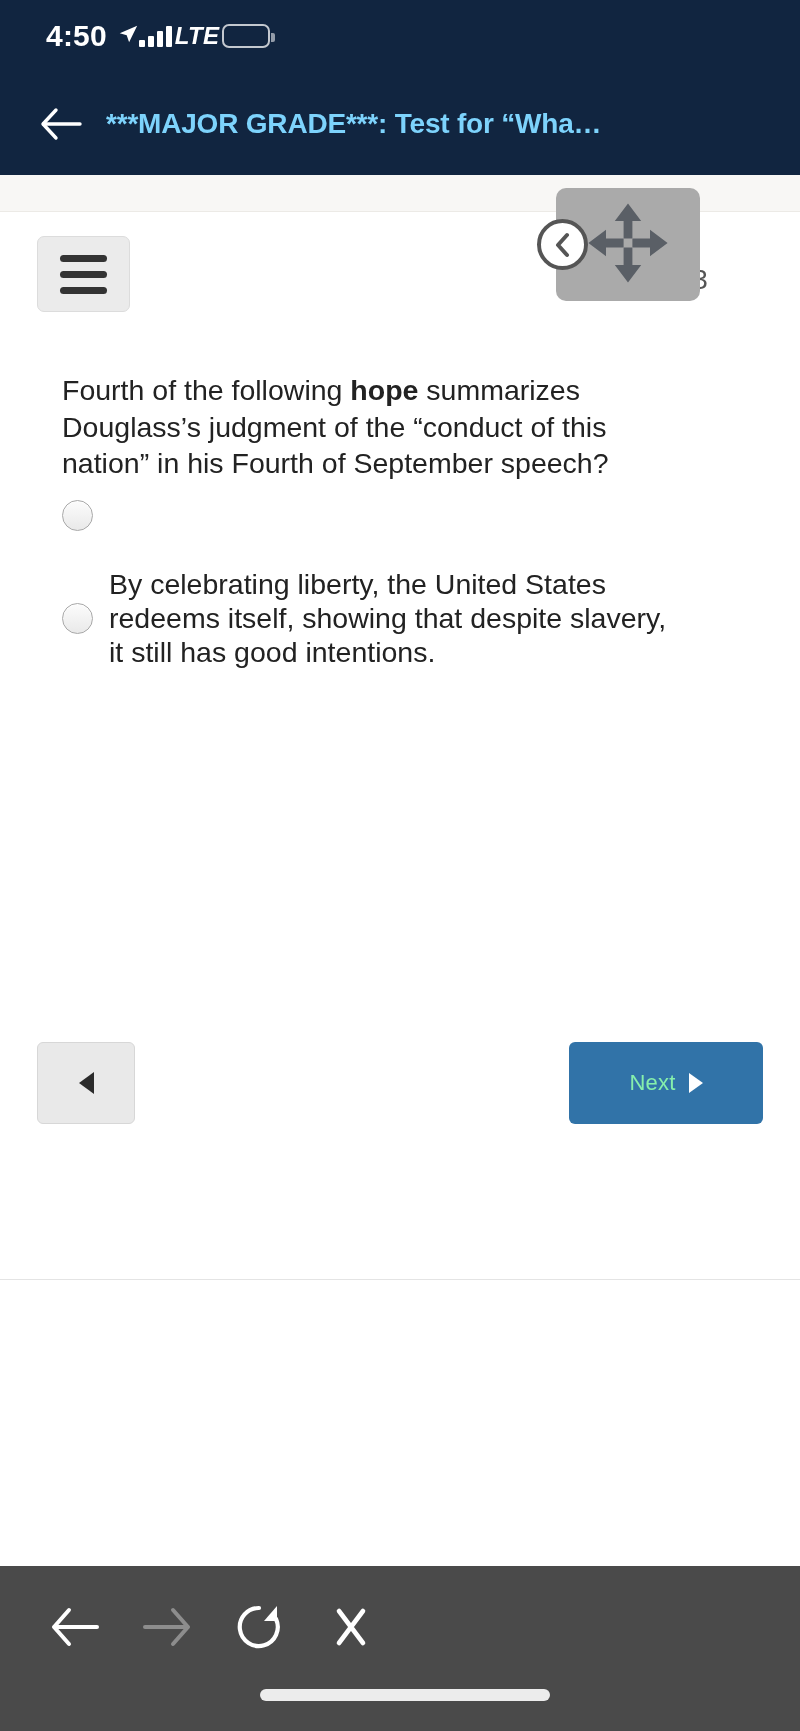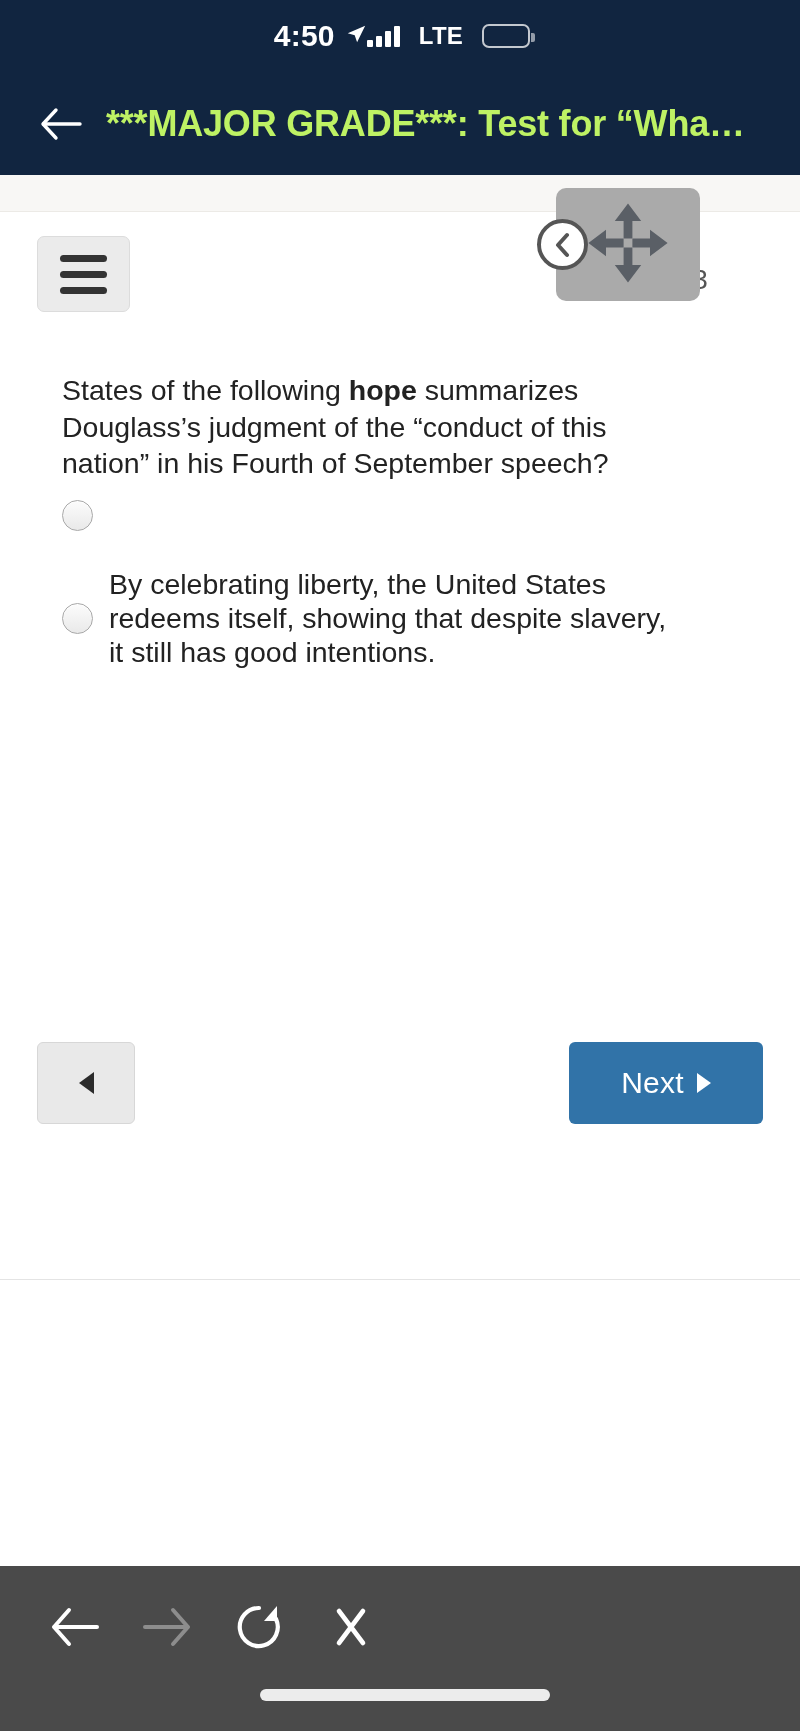--- a/index.html
+++ b/index.html
@@ -30,21 +30,21 @@
     background: #112540;
   }
 
   .statusbar {
     position: absolute;
     top: 0; left: 0;
     width: 800px;
     height: 72px;
     display: flex;
     align-items: center;
-    justify-content: center;
+    justify-content: flex-start;
     padding: 0 42px 0 46px;
   }
 
   .status-left {
     display: flex;
     align-items: center;
     gap: 10px;
   }
 
   .status-time {
@@ -53,21 +53,22 @@
     font-weight: 600;
     letter-spacing: 0.2px;
     line-height: 1;
   }
 
   .loc-arrow { display: block; }
 
   .status-right {
     display: flex;
     align-items: center;
-    gap: 19px;
+    gap: 3px;
+    font-style: italic;
   }
 
   .signal-bars {
     display: flex;
     align-items: flex-end;
     gap: 3px;
     height: 22px;
   }
   .signal-bars i {
     display: block;
@@ -127,22 +128,22 @@
     flex: 0 0 auto;
     width: 46px;
     height: 46px;
     display: flex;
     align-items: center;
     justify-content: center;
     cursor: pointer;
   }
 
   .nav-title {
-    color: #bef264;
-    font-size: 36px;
+    color: #7dd3fc;
+    font-size: 28px;
     font-weight: 700;
     letter-spacing: -0.2px;
     white-space: nowrap;
     overflow: hidden;
   }
 
   
   .page-strip {
     position: absolute;
     top: 175px; left: 0;
@@ -272,22 +273,22 @@
     height: 82px;
     background: #3173a8;
     border-radius: 6px;
     display: flex;
     align-items: center;
     justify-content: center;
     gap: 13px;
     cursor: pointer;
   }
   .btn-next-label {
-    color: #ffffff;
-    font-size: 30px;
+    color: #86efac;
+    font-size: 22px;
     letter-spacing: 0.2px;
   }
   .tri-right {
     width: 0; height: 0;
     border-top: 10px solid transparent;
     border-bottom: 10px solid transparent;
     border-left: 14px solid #ffffff;
   }
 
   
@@ -405,21 +406,21 @@
 
     <div class="hamburger-btn">
       <span></span>
         <span></span>
         <span></span>
     </div>
 
     <div class="page-counter">3 of 13</div>
 
     <div class="question">
-      <span>States of the following </span><b>hope</b><span> summarizes Douglass’s judgment of the “conduct of this nation” in his Fourth of September speech?</span>
+      <span>Fourth of the following </span><b>hope</b><span> summarizes Douglass’s judgment of the “conduct of this nation” in his Fourth of September speech?</span>
     </div>
 
     <div class="options">
       <div class="option">
         <span class="radio"></span>
       </div>
       <div class="option">
         <span class="radio"></span>
         <span class="option-text">By celebrating liberty, the United States redeems itself, showing that despite slavery, it still has good intentions.</span>
       </div>

